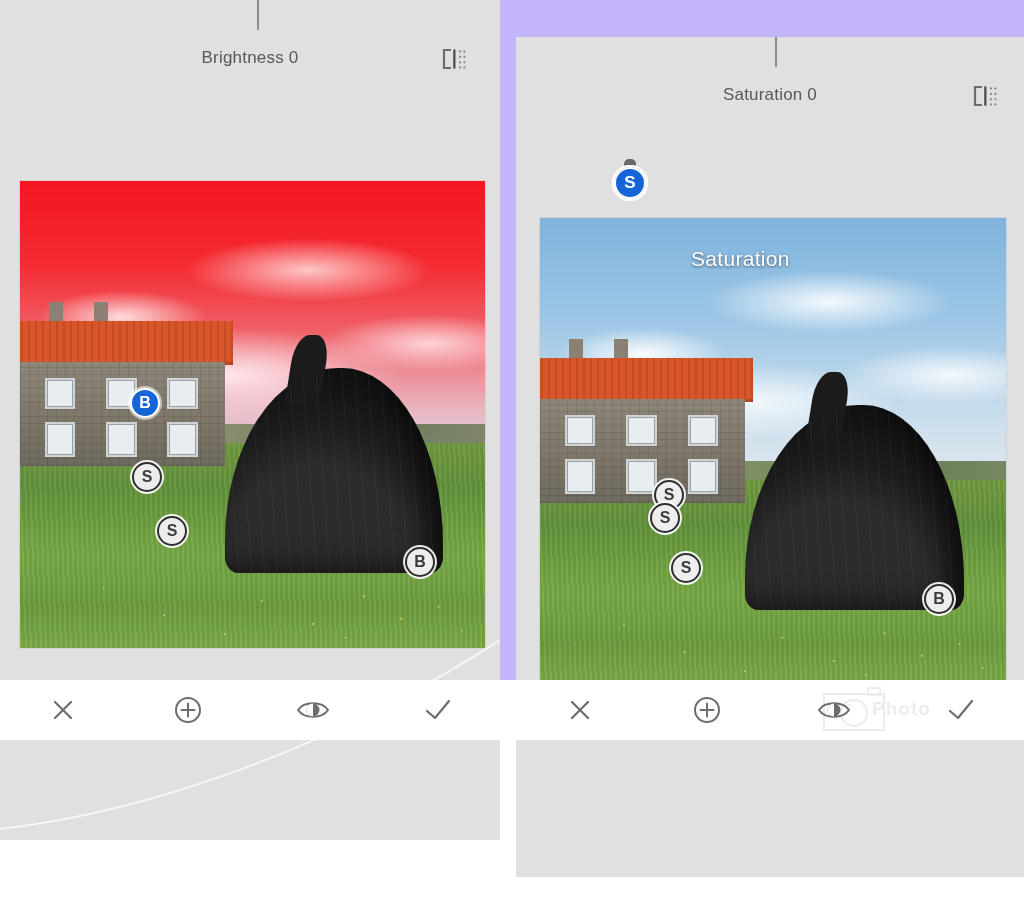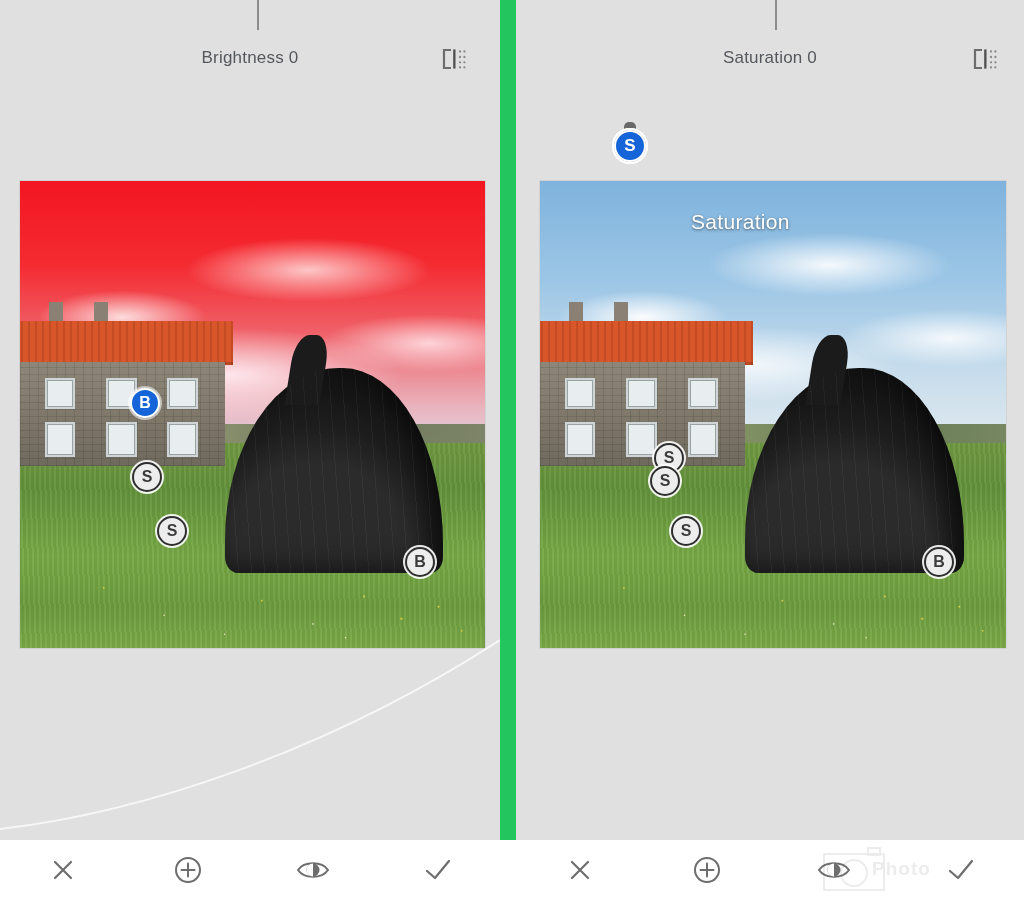--- a/index.html
+++ b/index.html
@@ -2,26 +2,26 @@
 <html><head>
 <meta charset="utf-8">
 <style>
   html,body{margin:0;padding:0;}
   body{
     width:1024px;height:900px;
     background:#ffffff;
     font-family:"Liberation Sans", sans-serif;
     overflow:hidden;
   }
-  .stage{position:relative;width:1024px;height:900px;background:#22c55e;}
+  .stage{position:relative;width:1024px;height:740px;background:#c4b5fd;}
 
   
   .panel{position:absolute;top:0;height:840px;background:#e0e0e0;overflow:hidden;}
   .panel.left{left:0;width:500px;}
-  .panel.right{left:516px;width:508px;}
+  .panel.right{left:516px;width:508px;margin-top:37px;}
 
   
   .tick{position:absolute;top:0;width:2px;height:30px;background:#8d8d8d;}
 
   
   .header{position:absolute;top:40px;left:0;right:0;height:36px;}
   .header-title{
     position:absolute;top:0;left:0;right:0;text-align:center;
     font-size:17px;color:#55585c;letter-spacing:.2px;line-height:36px;
   }

